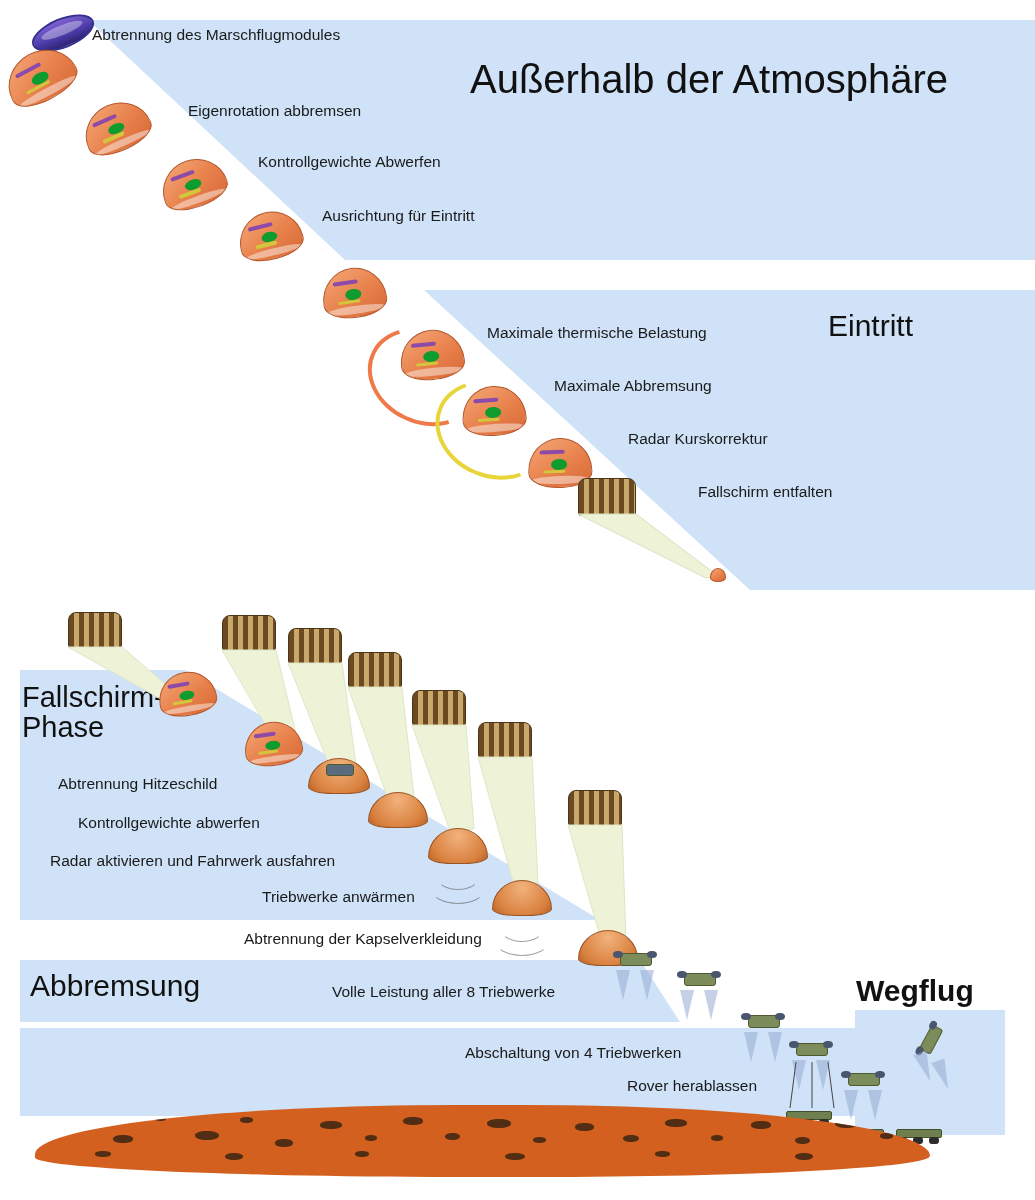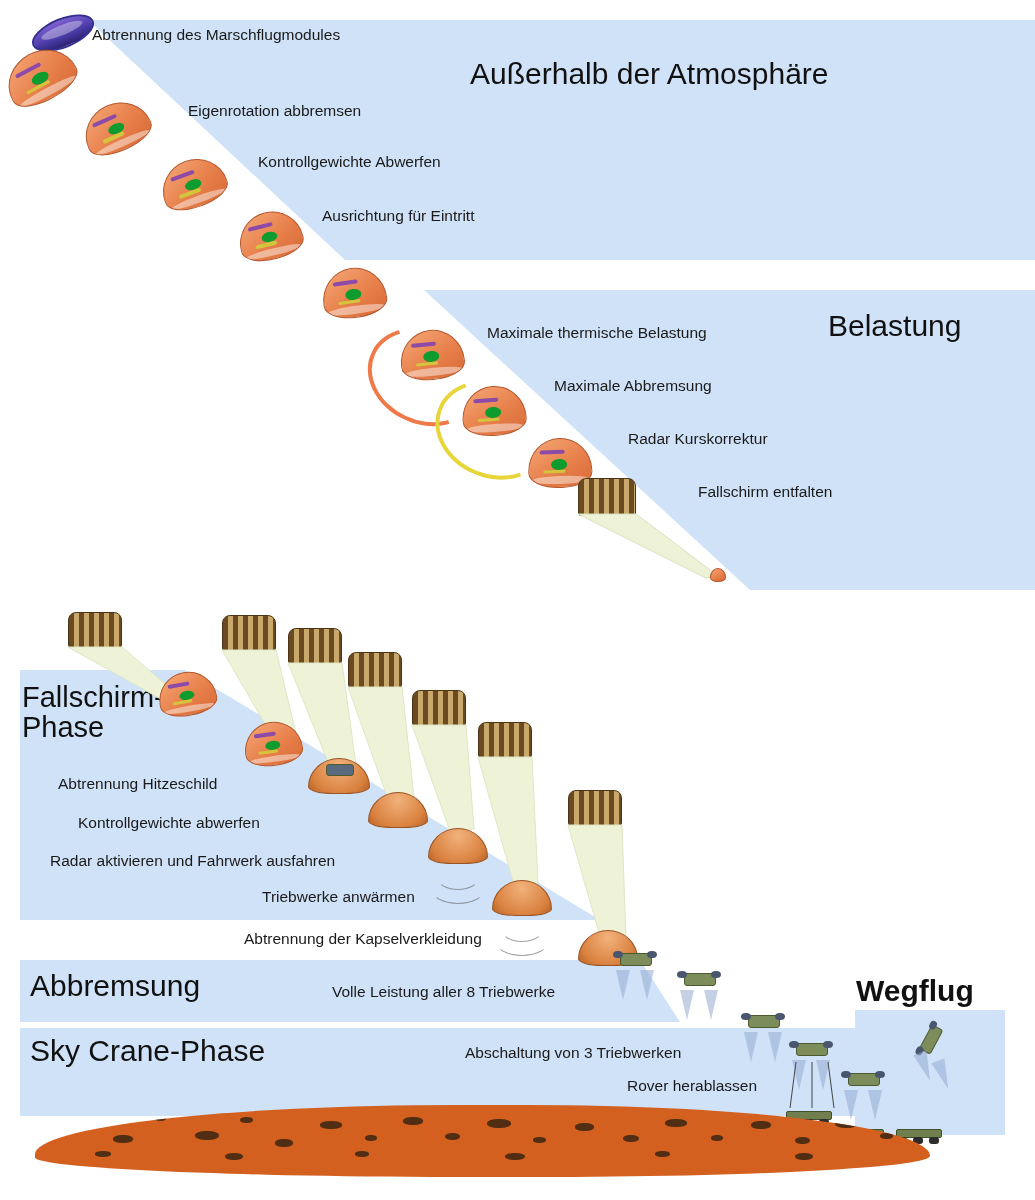--- a/index.html
+++ b/index.html
@@ -226,50 +226,49 @@
               clip-path: polygon(185px 0px, 600px 250px, 20px 250px, 20px 0px);"></div>
 
   <div class="band" style="left:20px; top:960px; width:660px; height:62px;
               clip-path: polygon(0px 0px, 620px 0px, 660px 62px, 0px 62px);"></div>
 
   <div class="band" style="left:20px; top:1028px; width:880px; height:88px;
               clip-path: polygon(0px 0px, 845px 0px, 880px 88px, 0px 88px);"></div>
 
   <div class="band" style="left:855px; top:1010px; width:150px; height:125px;"></div>
 
-  <div class="phase-title" style="left:470px; top:58px; font-size:30px;">Außerhalb der Atmosphäre</div>
-
-  <div class="phase-title" style="left:828px; top:310px; font-size:30px;">Belastung</div>
+  <div class="phase-title" style="left:470px; top:58px; font-size:40px;">Außerhalb der Atmosphäre</div>
+
+  <div class="phase-title" style="left:828px; top:310px; font-size:30px;">Eintritt</div>
 
   <div class="phase-title" style="left:22px; top:682px; font-size:29px;">Fallschirm-
 Phase</div>
 
   <div class="phase-title" style="left:30px; top:970px; font-size:30px;">Abbremsung</div>
 
-  <div class="phase-title" style="left:30px; top:1035px; font-size:30px;">Sky Crane-Phase</div>
 
   <div class="phase-title" style="left:856px; top:975px; font-size:30px;font-weight:bold;">Wegflug</div>
 
   <div class="step-label" style="left:92px; top:26px;">Abtrennung des Marschflugmodules</div>
   <div class="step-label" style="left:188px; top:102px;">Eigenrotation abbremsen</div>
   <div class="step-label" style="left:258px; top:153px;">Kontrollgewichte Abwerfen</div>
   <div class="step-label" style="left:322px; top:207px;">Ausrichtung für Eintritt</div>
 
   <div class="step-label" style="left:487px; top:324px;">Maximale thermische Belastung</div>
   <div class="step-label" style="left:554px; top:377px;">Maximale Abbremsung</div>
   <div class="step-label" style="left:628px; top:430px;">Radar Kurskorrektur</div>
   <div class="step-label" style="left:698px; top:483px;">Fallschirm entfalten</div>
 
   <div class="step-label" style="left:58px;  top:775px;">Abtrennung Hitzeschild</div>
   <div class="step-label" style="left:78px;  top:814px;">Kontrollgewichte abwerfen</div>
   <div class="step-label" style="left:50px;  top:852px;">Radar aktivieren und Fahrwerk ausfahren</div>
   <div class="step-label" style="left:262px; top:888px;">Triebwerke anwärmen</div>
   <div class="step-label" style="left:244px; top:930px;">Abtrennung der Kapselverkleidung</div>
   <div class="step-label" style="left:332px; top:983px;">Volle Leistung aller 8 Triebwerke</div>
-  <div class="step-label" style="left:465px; top:1044px;">Abschaltung von 3 Triebwerken</div>
+  <div class="step-label" style="left:465px; top:1044px;">Abschaltung von 4 Triebwerken</div>
   <div class="step-label" style="left:627px; top:1077px;">Rover herablassen</div>
   <div class="step-label" style="left:700px; top:1117px;">Rover Landung</div>
 
   <div class="cruise-disc" style="left:30px; top:18px;"></div>
 
   <div class="craft" style="left:4px;  top:52px;  width:70px; height:48px; transform:rotate(-28deg);">
     <div class="capsule">
         <div class="stripe"></div>
         <div class="dot-green"></div>
         <div class="stripe2"></div>

